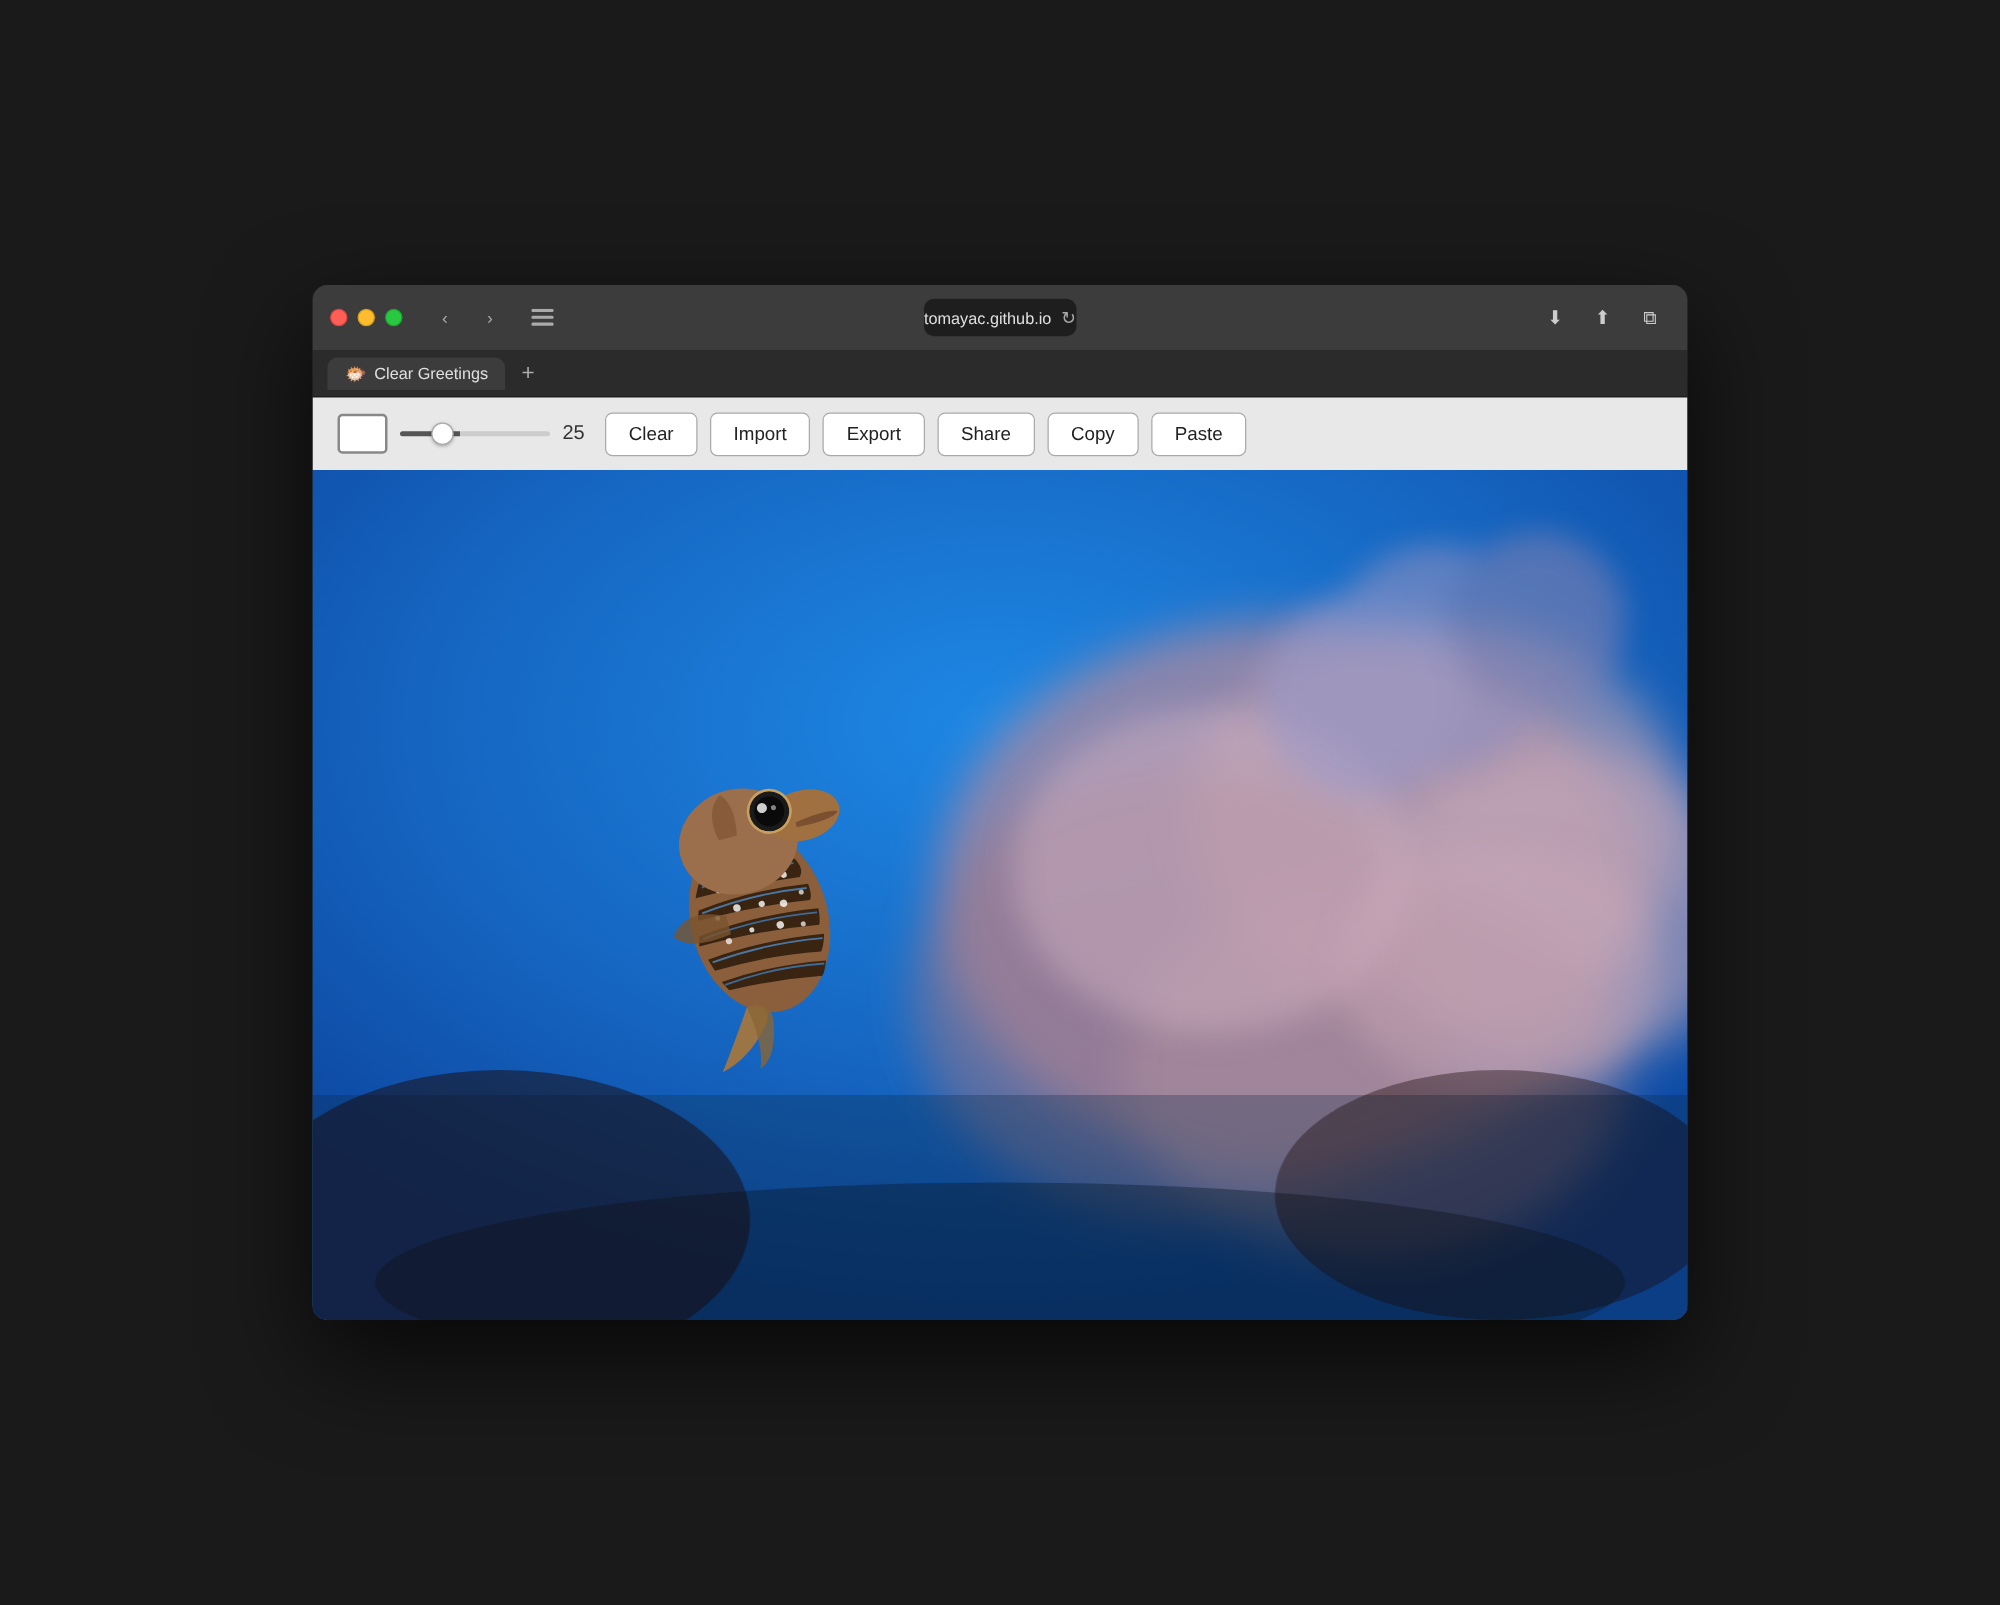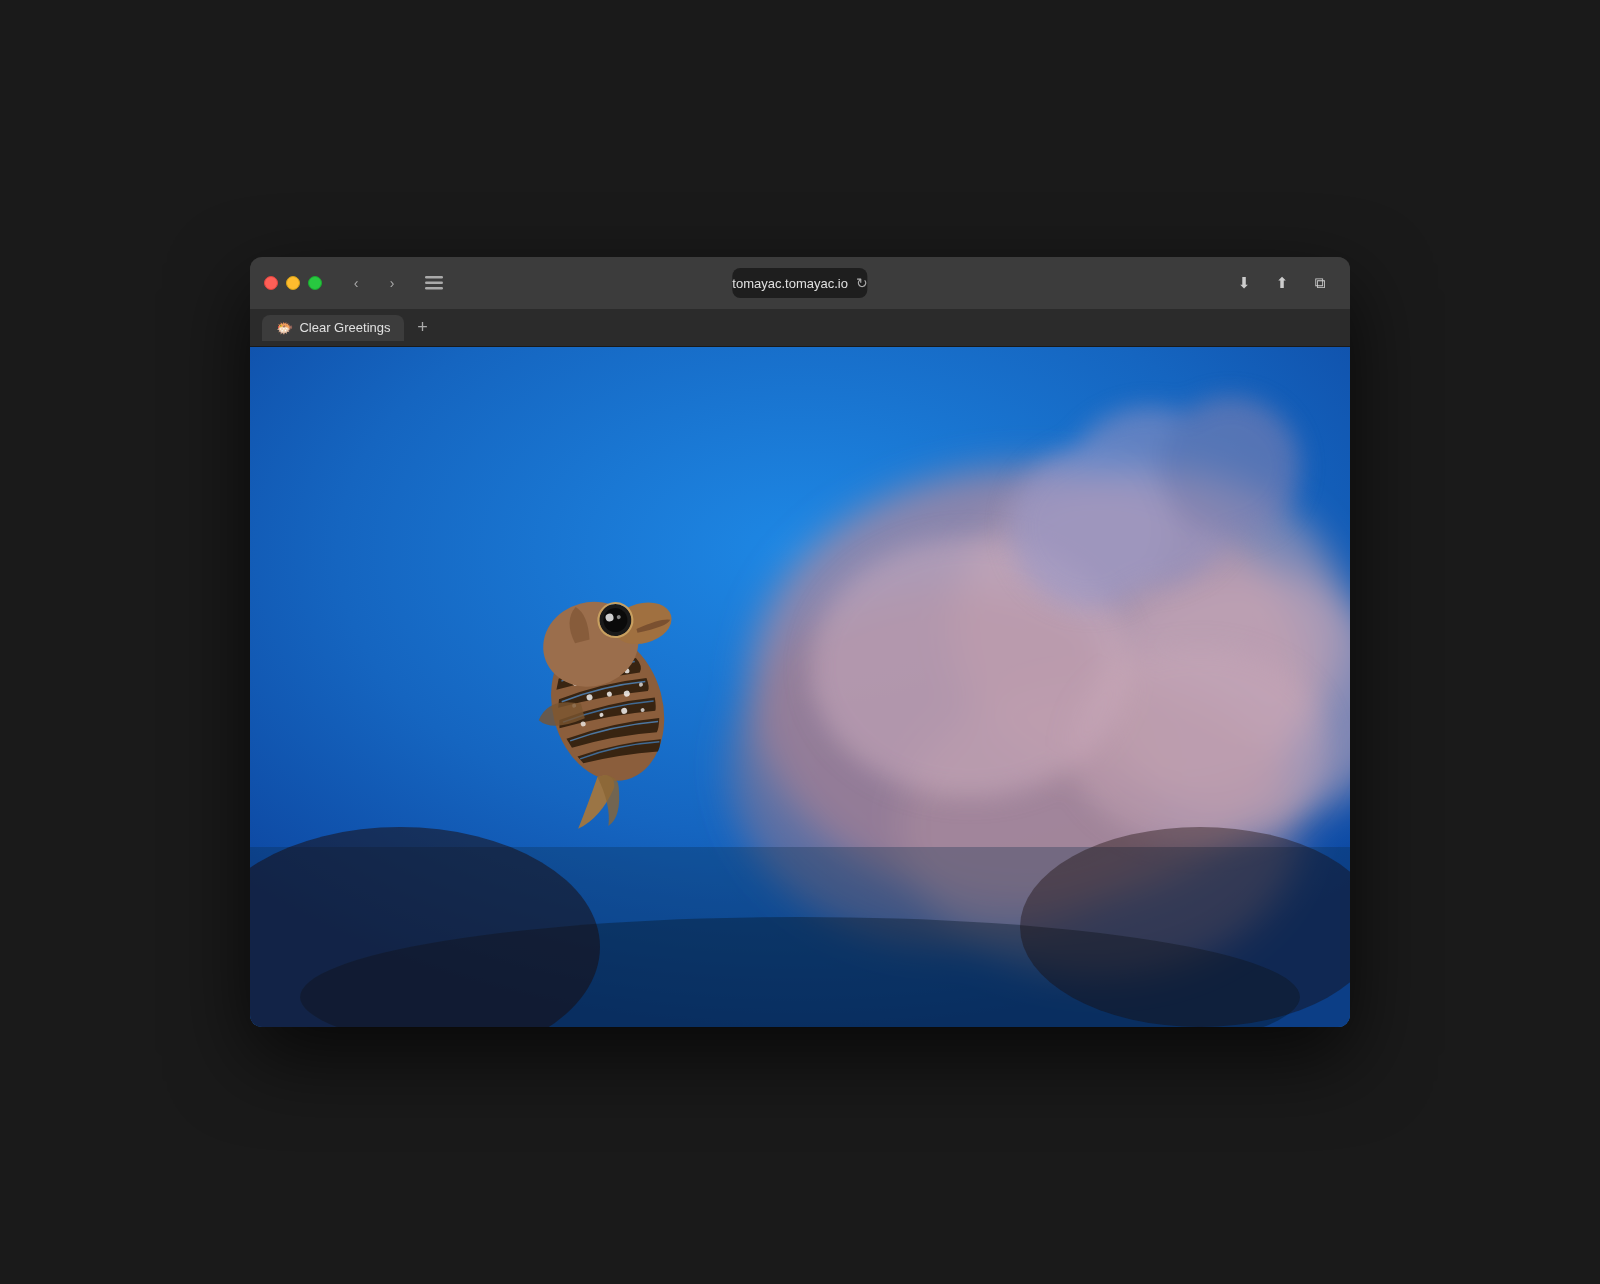--- a/index.html
+++ b/index.html
@@ -268,21 +268,21 @@
 
     <button class="sidebar-btn">
       <svg width="18" height="14" viewBox="0 0 18 14">
         <rect x="0" y="0" width="18" height="2.5" rx="1.2" fill="#aaa"></rect>
         <rect x="0" y="5.5" width="18" height="2.5" rx="1.2" fill="#aaa"></rect>
         <rect x="0" y="11" width="18" height="2.5" rx="1.2" fill="#aaa"></rect>
       </svg>
     </button>
 
     <div class="address-bar">
-      <span class="address-text">tomayac.tomayac.io</span>
+      <span class="address-text">tomayac.github.io</span>
       <span class="reload-btn">↻</span>
     </div>
 
     <div class="toolbar-right">
       <button class="toolbar-icon-btn">
         <span>⬇</span>
       </button>
       <button class="toolbar-icon-btn">
         <span>⬆</span>
       </button>
@@ -293,20 +293,35 @@
   </div>
 
   <div class="tab-bar">
     <div class="tab">
       <span class="tab-favicon">🐡</span>
       <span>Clear Greetings</span>
     </div>
     <button class="new-tab-btn">+</button>
   </div>
 
+  <div class="app-toolbar">
+    <div class="color-swatch" id="colorSwatch"></div>
+
+    <div class="slider-container">
+      <input type="range" class="size-slider" min="1" max="100" value="25" style="">
+      <span class="size-value">25</span>
+    </div>
+
+    <button class="toolbar-btn">Clear</button>
+    <button class="toolbar-btn">Import</button>
+    <button class="toolbar-btn">Export</button>
+    <button class="toolbar-btn">Share</button>
+    <button class="toolbar-btn">Copy</button>
+    <button class="toolbar-btn">Paste</button>
+  </div>
 
   <div class="canvas-area">
     <svg viewBox="0 0 1100 680" xmlns="http://www.w3.org/2000/svg" style="width:100%;height:100%;display:block;">
       <defs>
         <radialGradient id="bgGrad" cx="50%" cy="30%" r="70%">
           <stop offset="0%" stop-color="#1E88E5"></stop>
           <stop offset="60%" stop-color="#1565C0"></stop>
           <stop offset="100%" stop-color="#0D47A1"></stop>
         </radialGradient>
         <radialGradient id="coralGrad1" cx="50%" cy="40%" r="60%">

